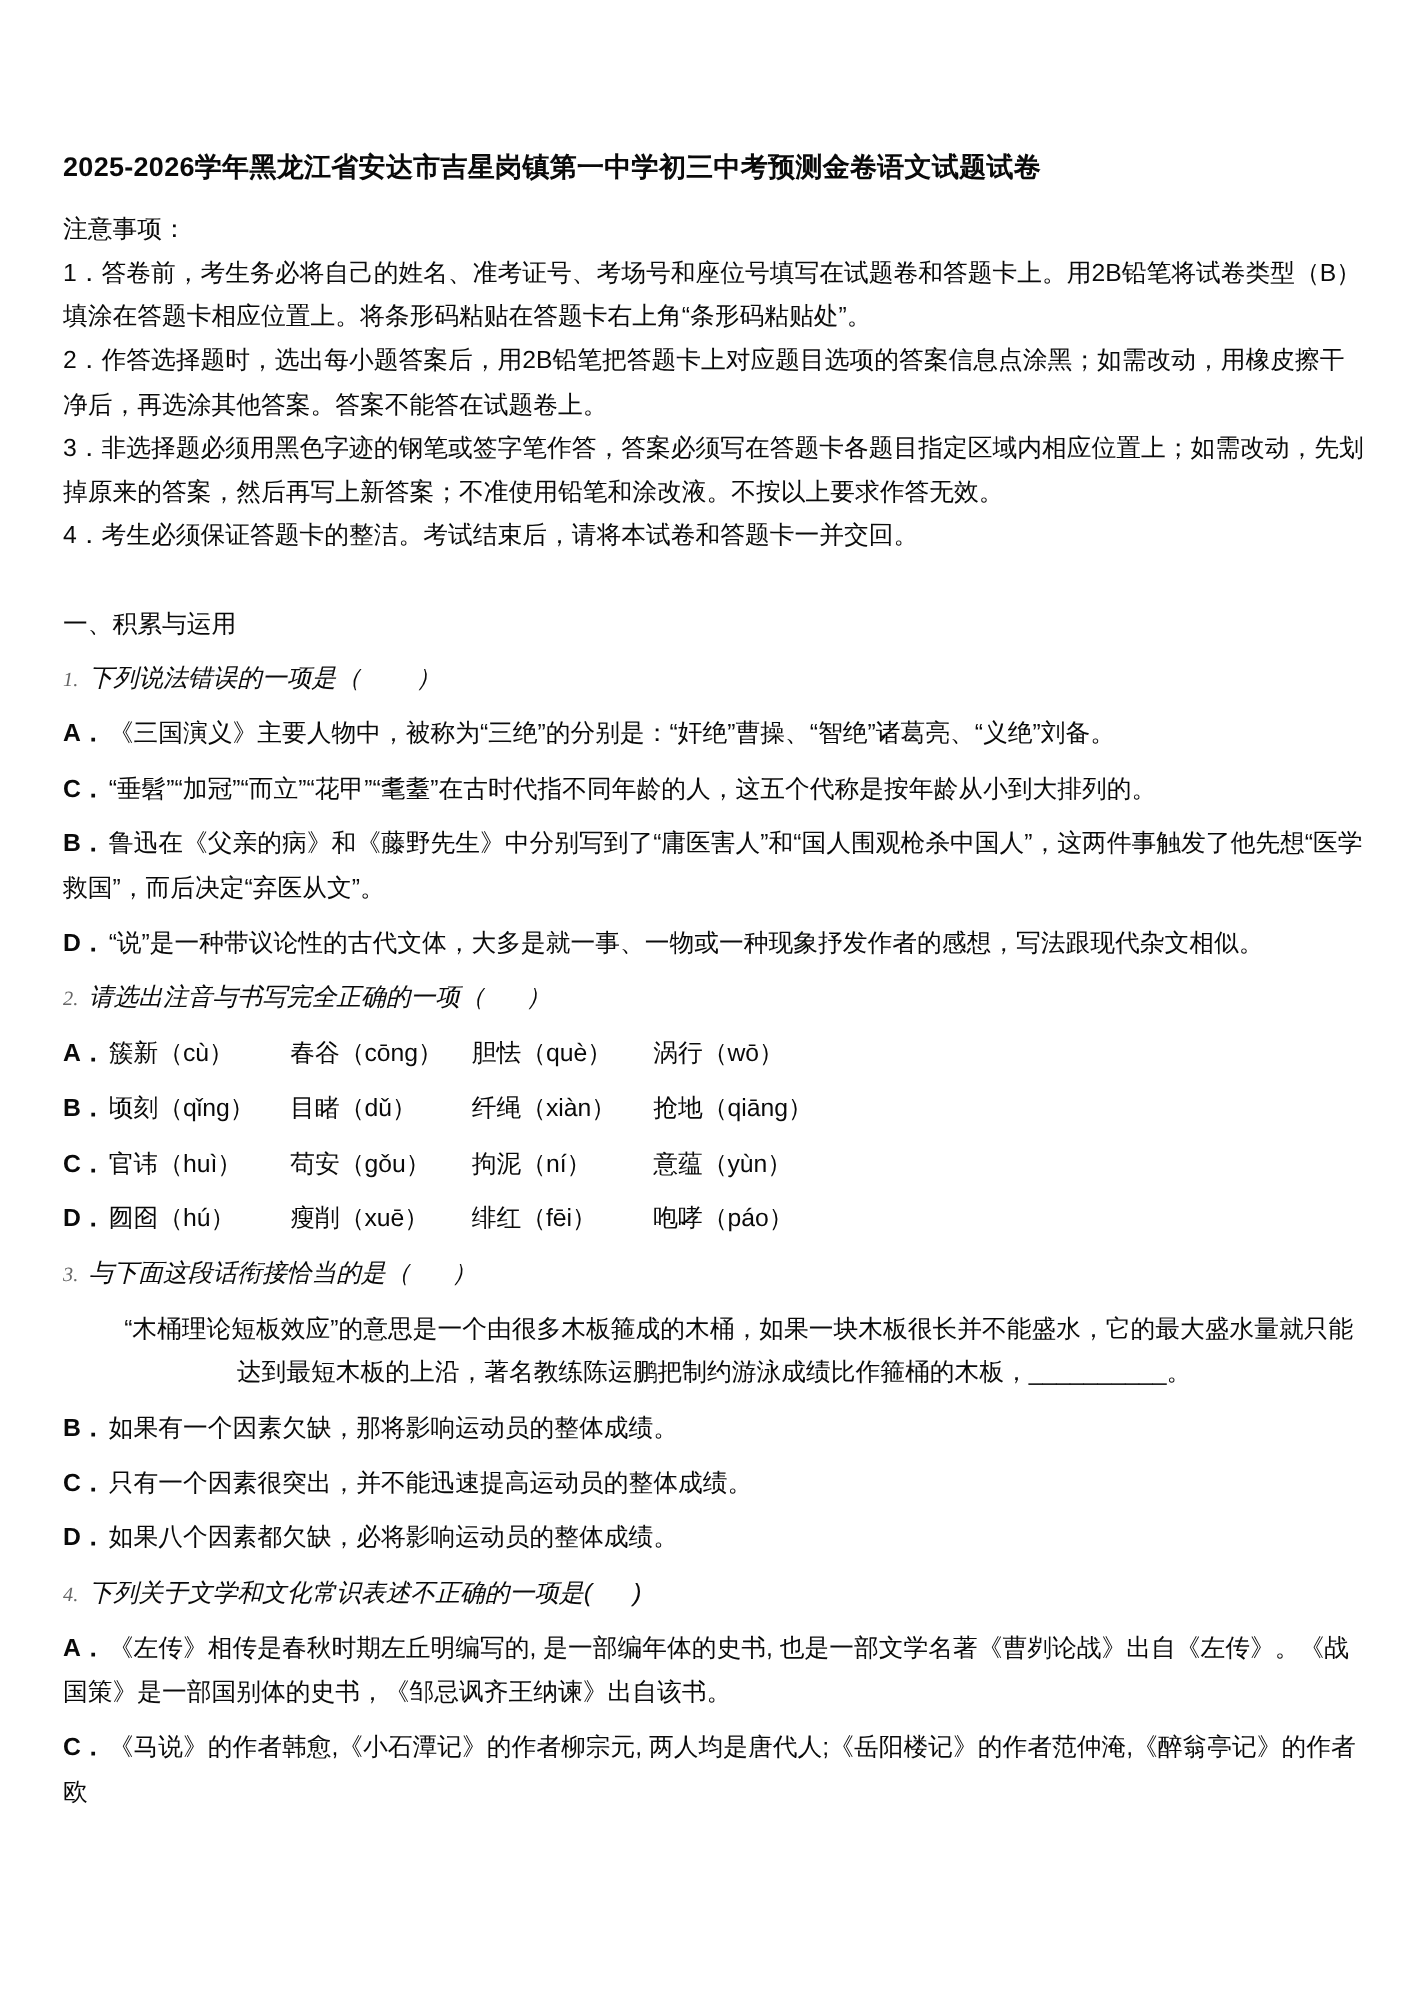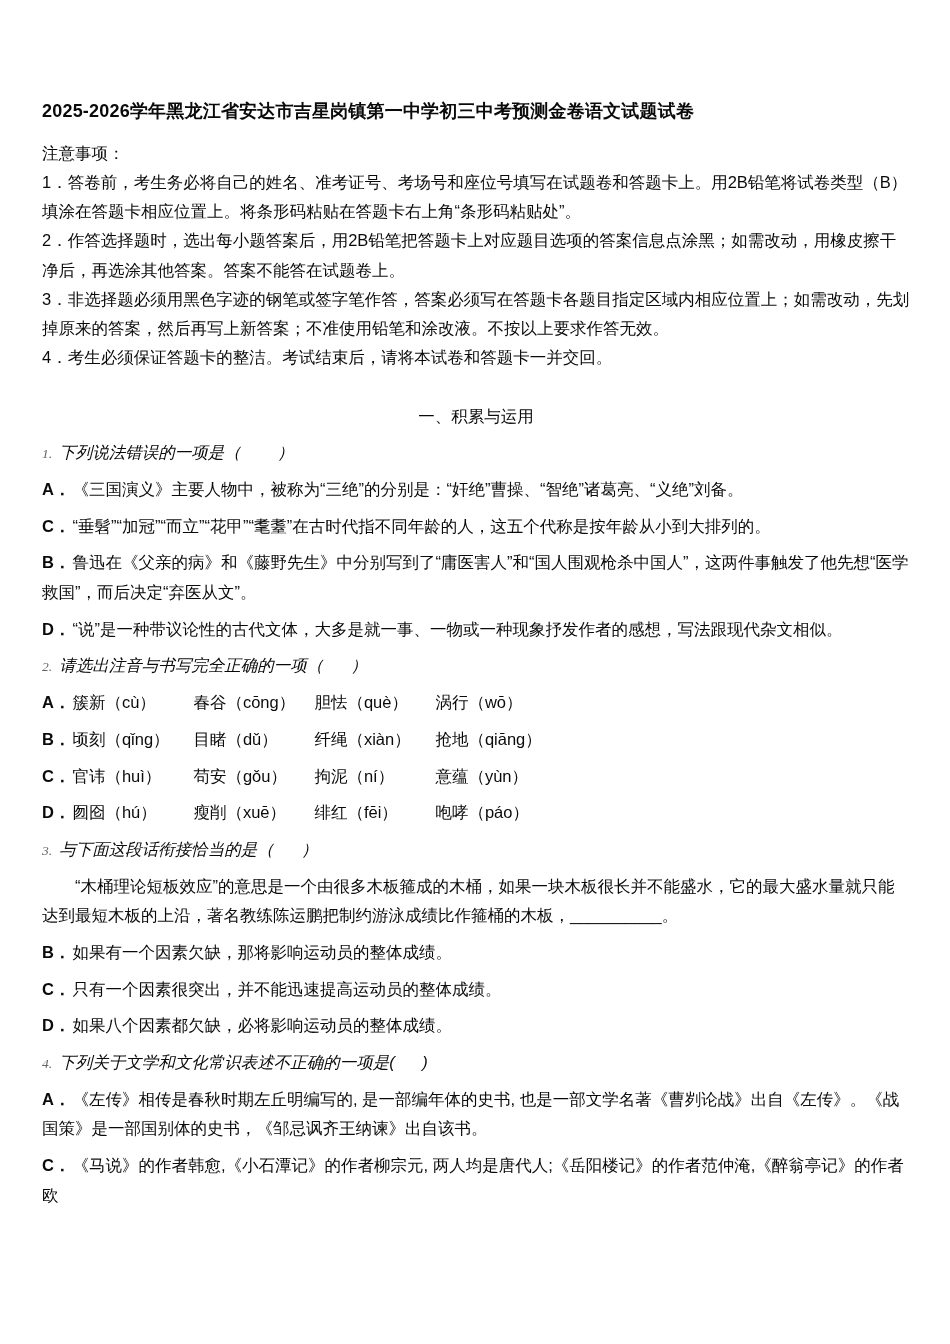--- a/index.html
+++ b/index.html
@@ -21,21 +21,20 @@
     margin-bottom: 16px;
     letter-spacing: 0.2px;
   }
   .notice p {
     line-height: 1.76;
     white-space: pre-wrap;
   }
   .section-heading {
     margin: 30px 0 2px 0;
     line-height: 1.8;
-    text-align: center;
   }
   .stem {
     margin: 7px 0;
     line-height: 1.8;
     font-style: italic;
   }
   .stem span { white-space: pre-wrap; }
   .qnum {
     color: #666666;
     font-size: 13.5px;
@@ -53,20 +52,21 @@
   }
   .pinyin-row .col {
     display: inline-block;
     min-width: 121px;
     white-space: nowrap;
   }
   .passage {
     text-indent: 2em;
     line-height: 1.8;
     margin: 6px 0;
+    text-align: center;
   }
   .question { margin: 0; }
 </style>
 </head>
 <body>
 
 <div class="page">
 
   <h1 class="title">2025-2026学年黑龙江省安达市吉星岗镇第一中学初三中考预测金卷语文试题试卷</h1>
 

